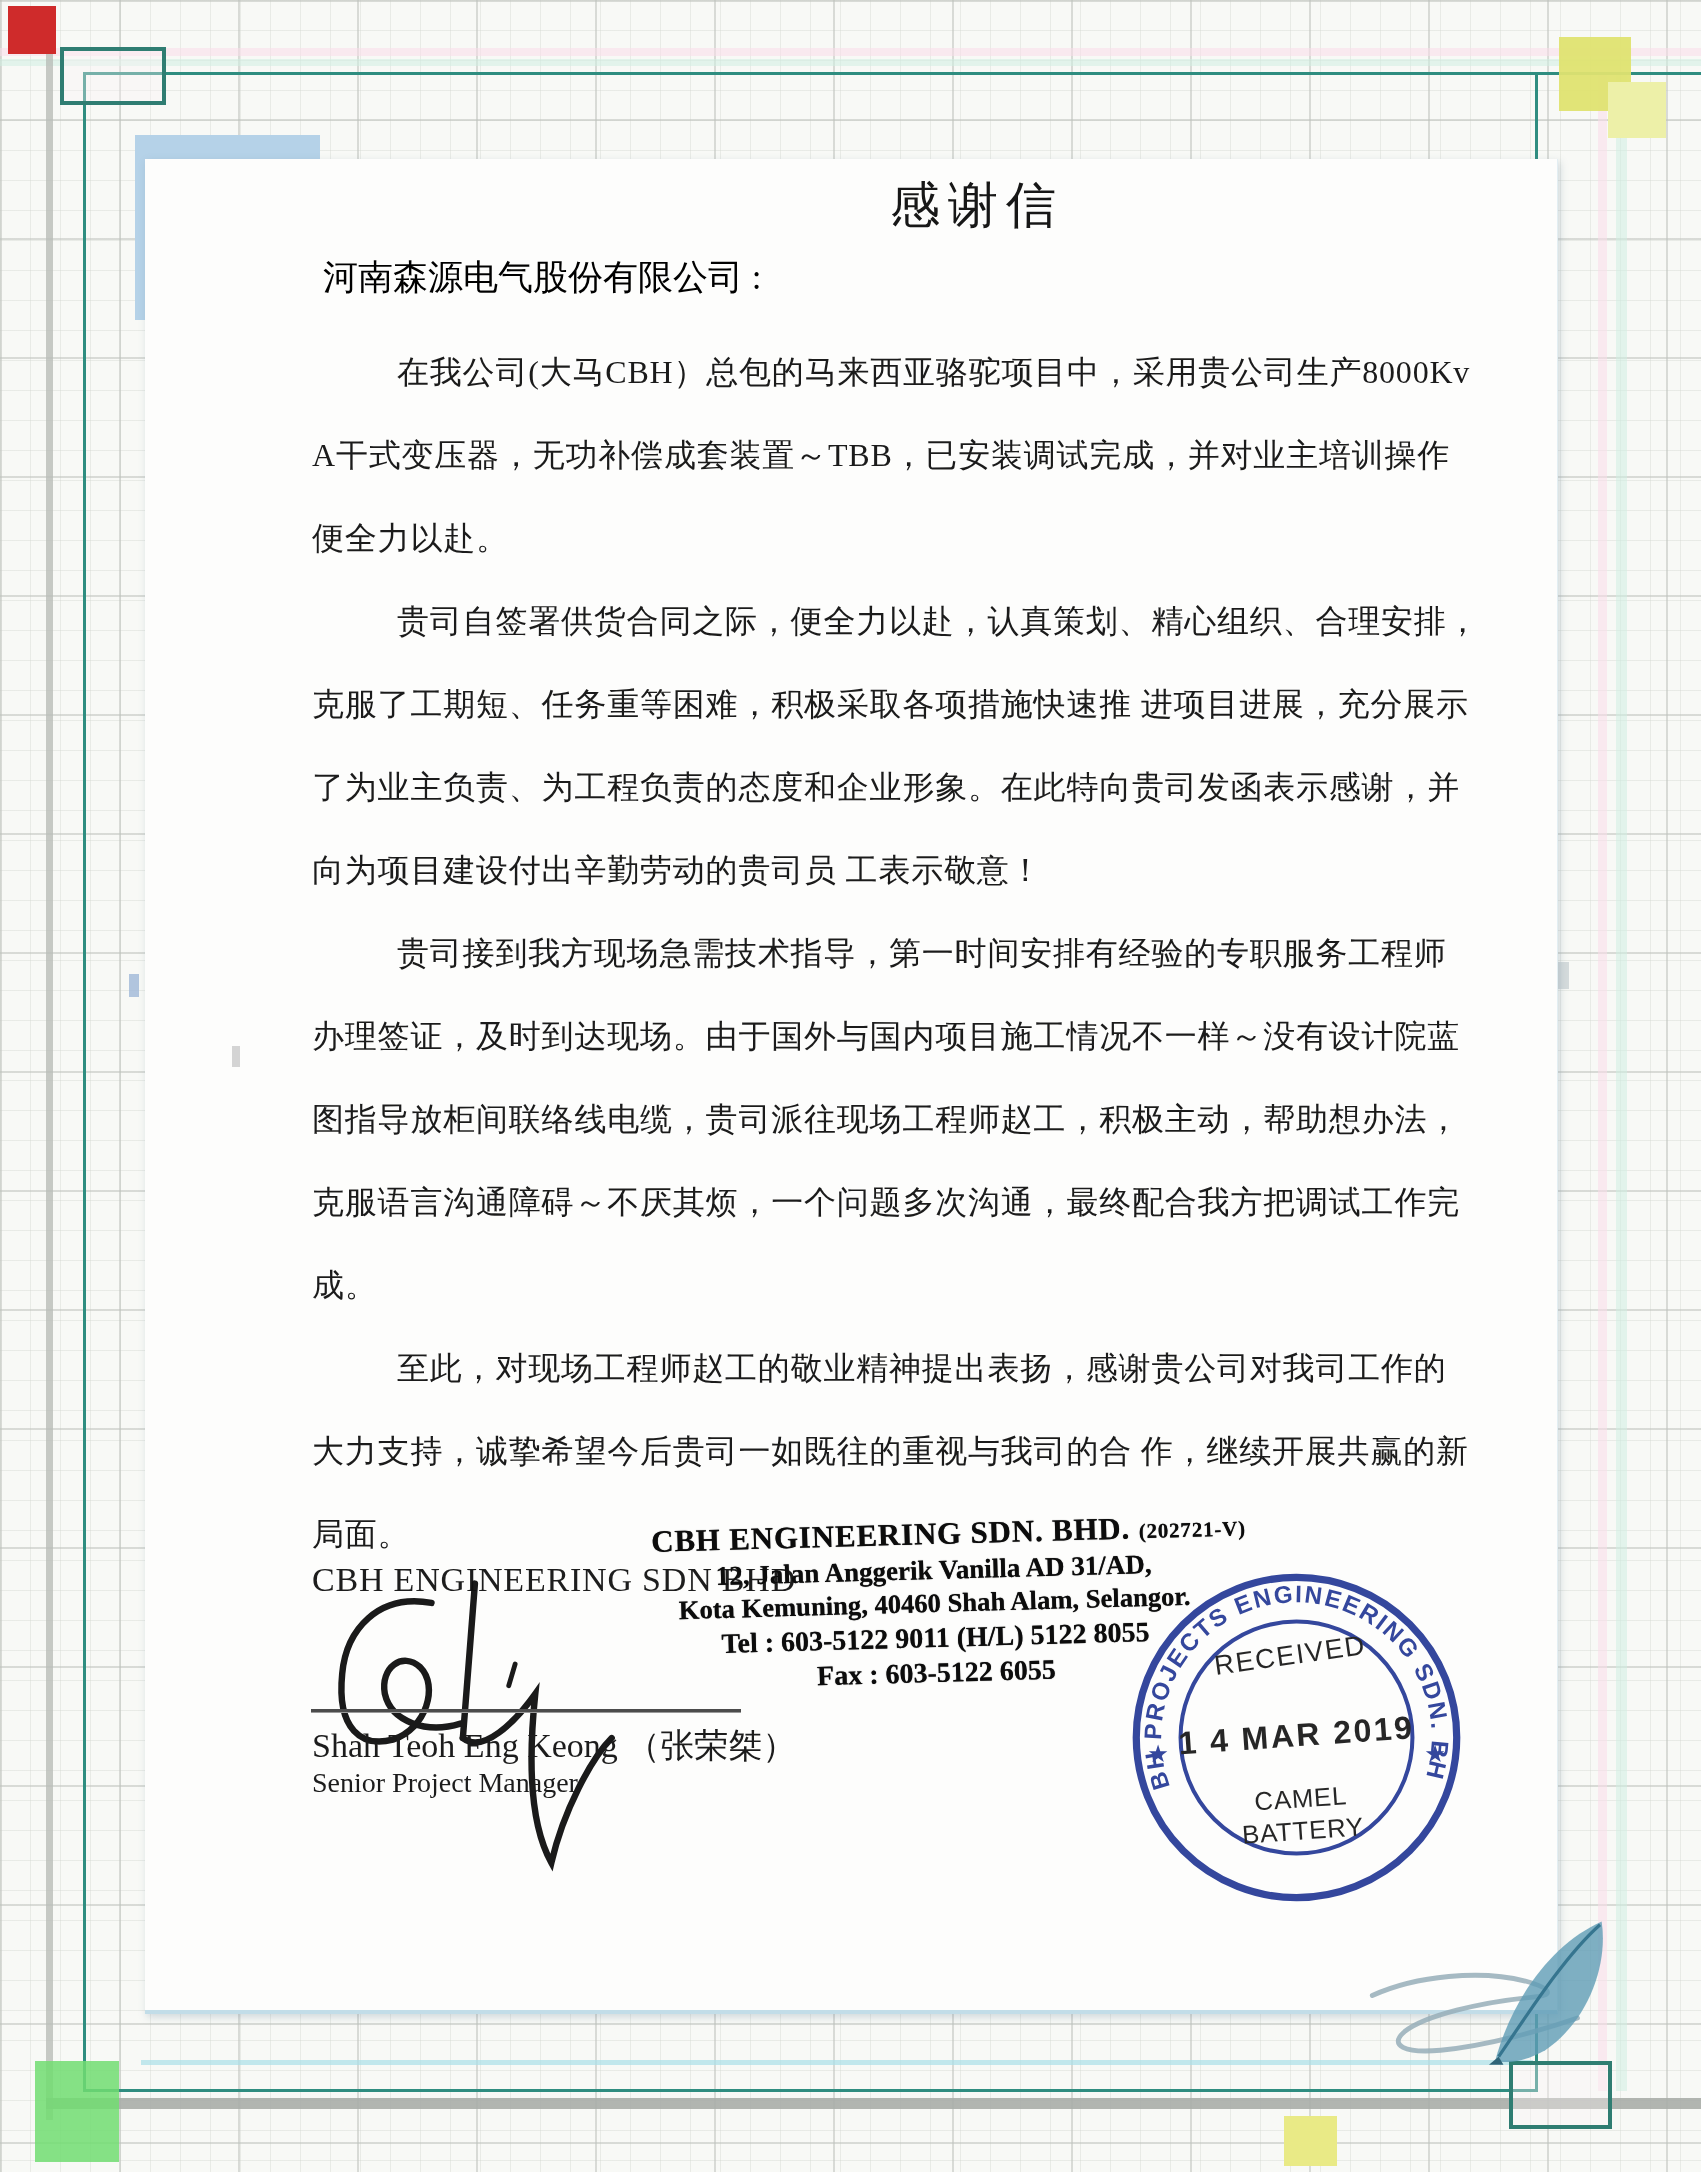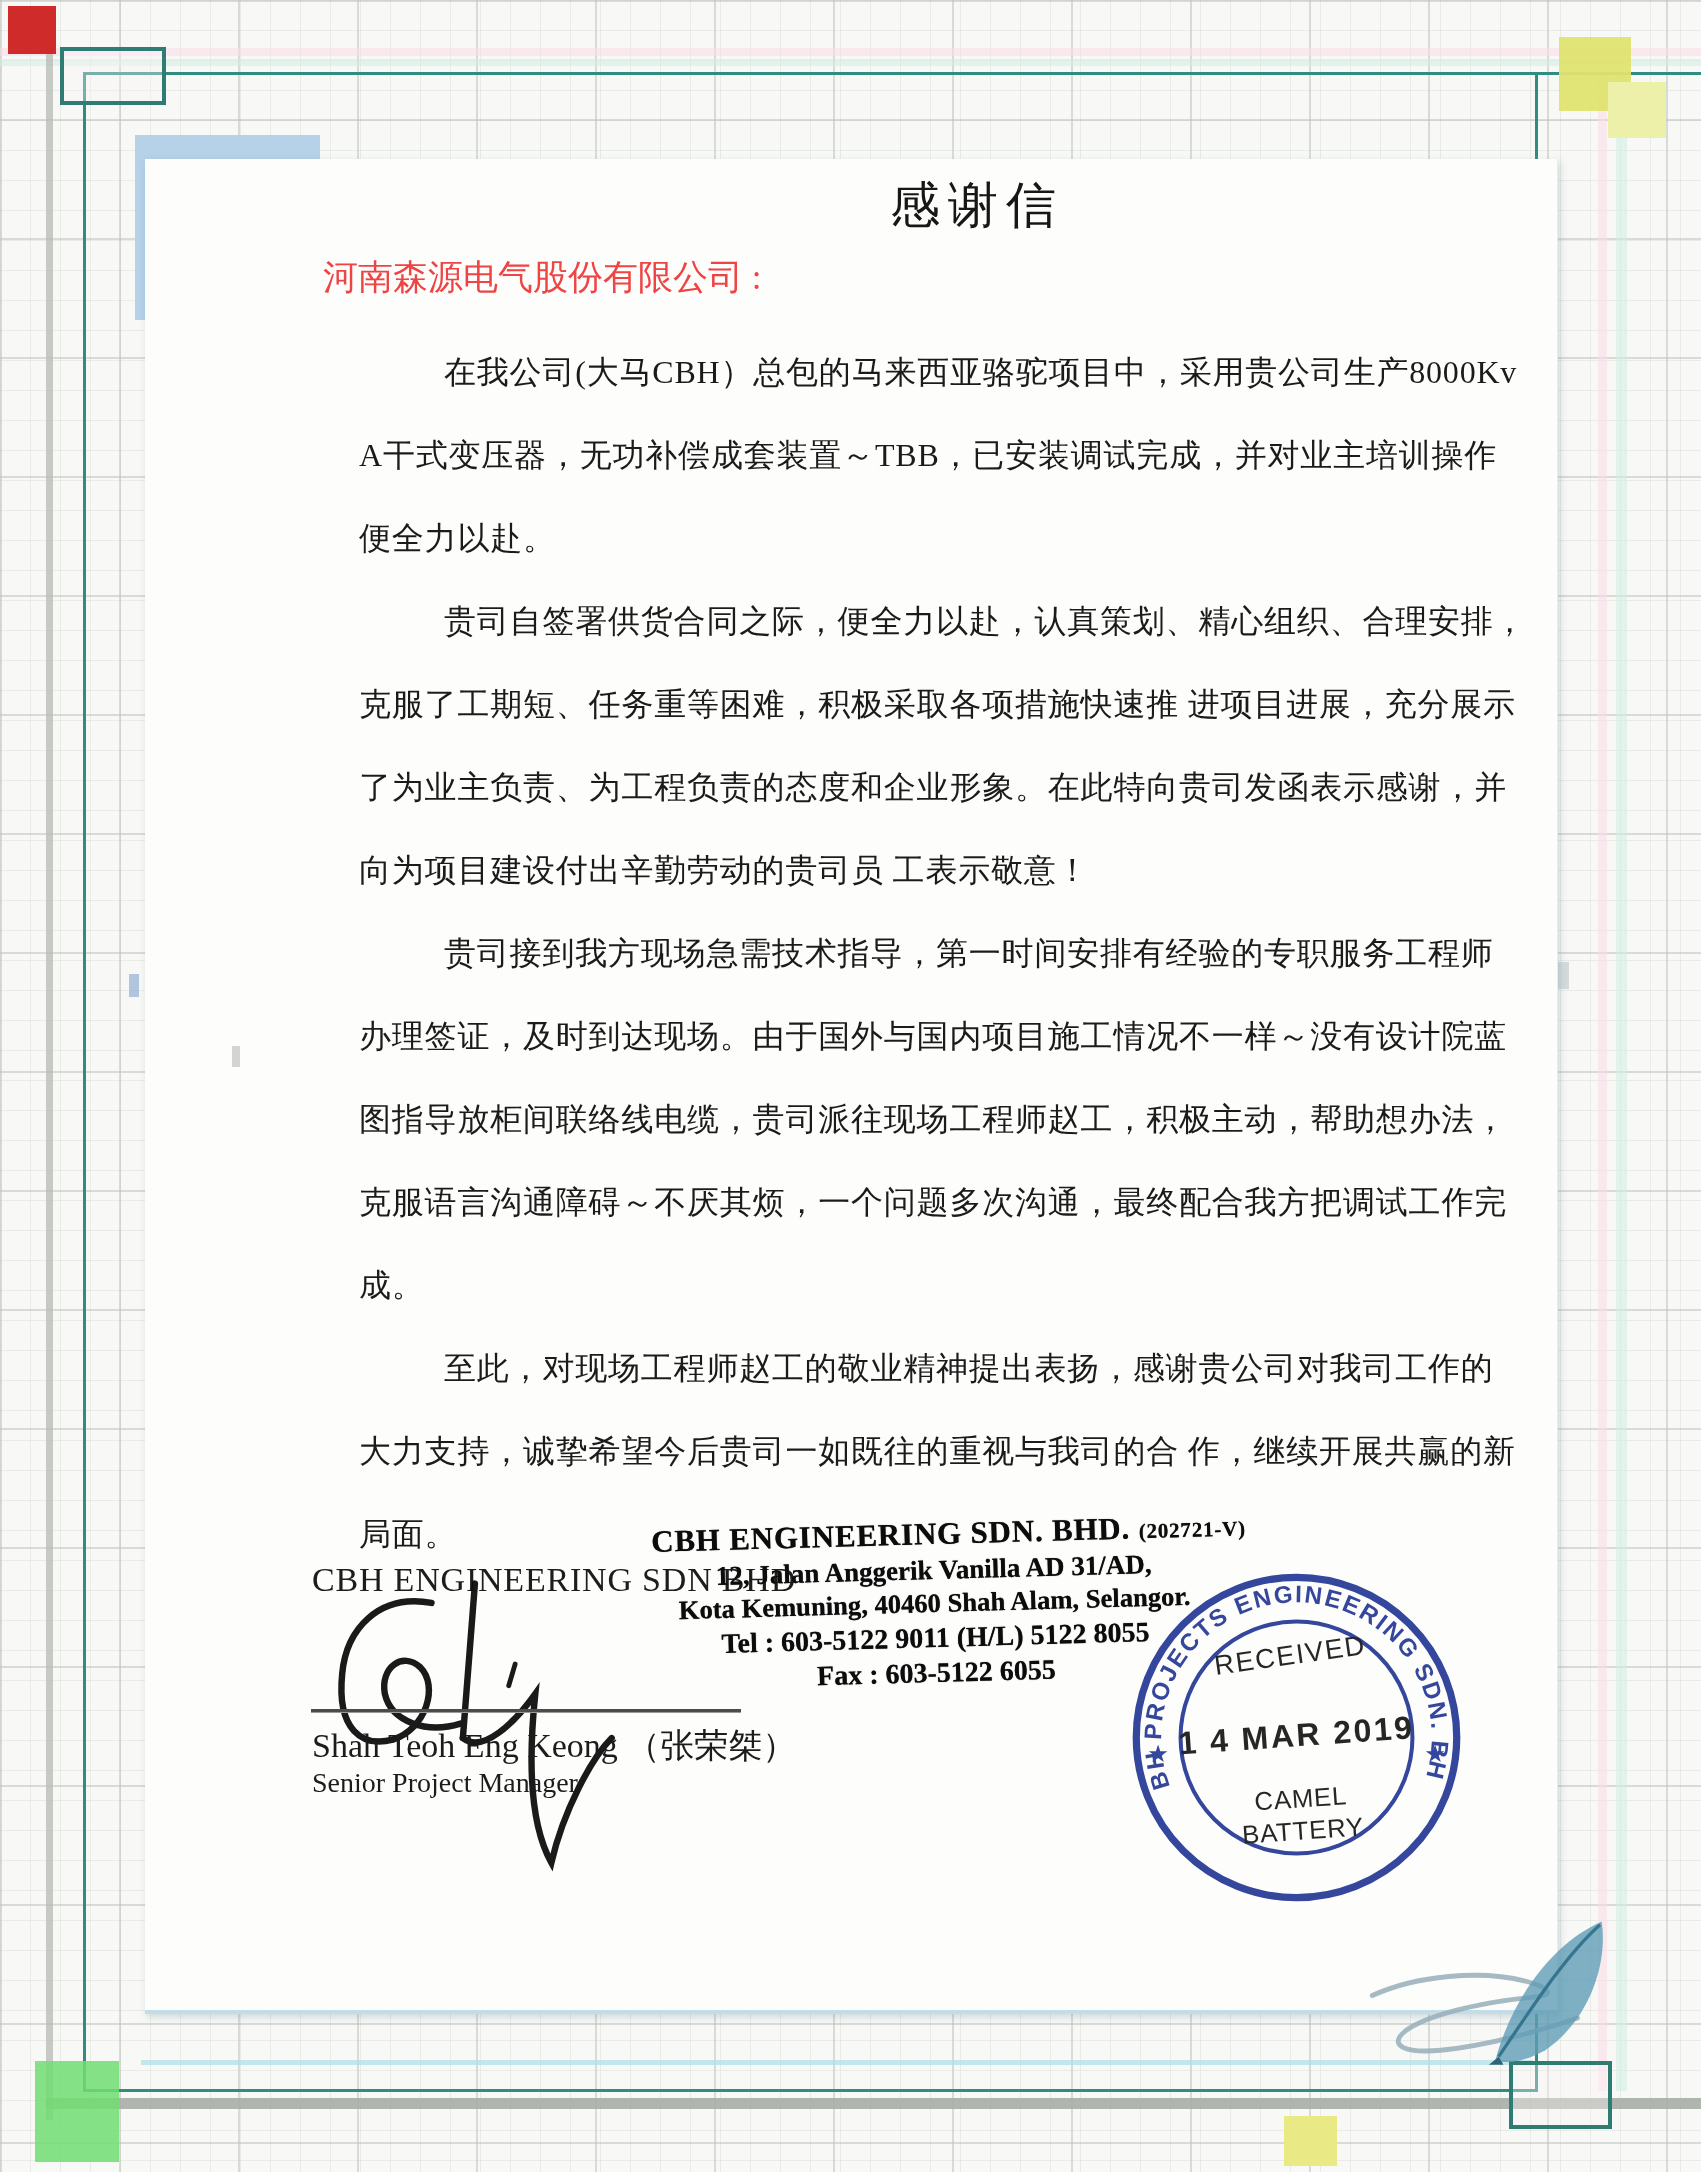--- a/index.html
+++ b/index.html
@@ -21,22 +21,22 @@
   .shadow-h{background:#a9ada8;opacity:.9;}
   .pastel{opacity:.55;}
   
   .paper{
     left:145px;top:159px;width:1412px;height:1851px;background:#fdfdfc;
     border-bottom:4px solid #c2dde8;border-right:1.6px solid #e3eef3;
     box-shadow:2.4px 3.2px 8px rgba(100,130,150,.28);
   }
   .letter-title{left:145px;top:172px;width:1664px;text-align:center;
     font-size:50px;letter-spacing:8px;color:#171717;}
-  .salutation{left:323px;top:254px;font-size:35px;color:#ef4444;}
-  .letter-lines{left:312px;top:331px;width:1118px;color:#1b1b1b;margin-left:47px;}
+  .salutation{left:323px;top:254px;font-size:35px;color:#000000;}
+  .letter-lines{left:312px;top:331px;width:1118px;color:#1b1b1b;}
   .letter-lines .line{height:83px;line-height:83px;font-size:32px;white-space:nowrap;letter-spacing:0.8px;}
   .letter-lines .indent{padding-left:85px;}
   .typed-company{left:312px;top:1561px;font-size:34px;color:#1d1d1d;letter-spacing:0.8px;}
   .sig-line{left:311px;top:1709px;width:430px;height:3.2px;background:#4c4c4c;
     border-bottom:1.6px solid #9a9a9a;}
   .signer-name{left:312px;top:1723px;font-size:34px;color:#1c1c1c;}
   .signer-title{left:312px;top:1767px;font-size:28px;color:#1c1c1c;}
   
   .addr-stamp{left:653px;top:1516px;width:563px;text-align:center;color:#0c0c0c;
     transform:rotate(-1.6deg);font-weight:bold;text-shadow:0 0 0.8px #333;}

